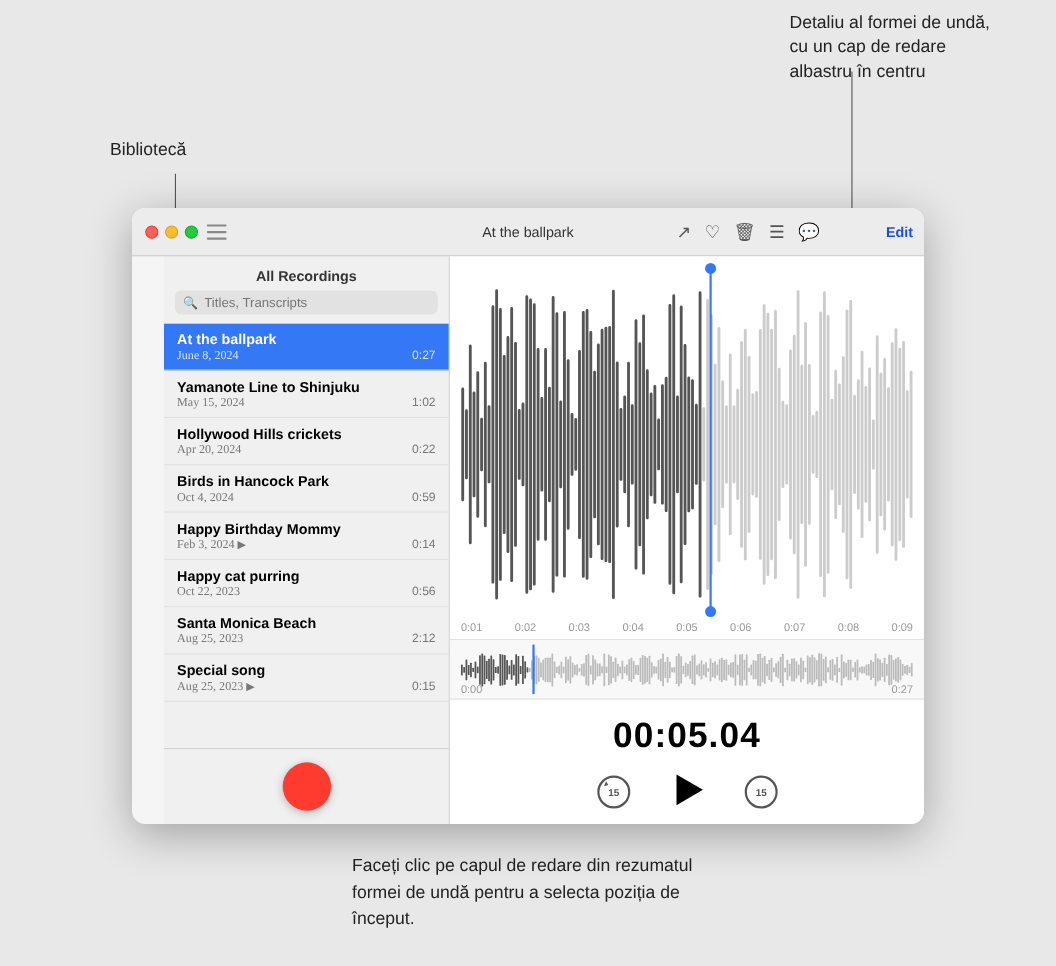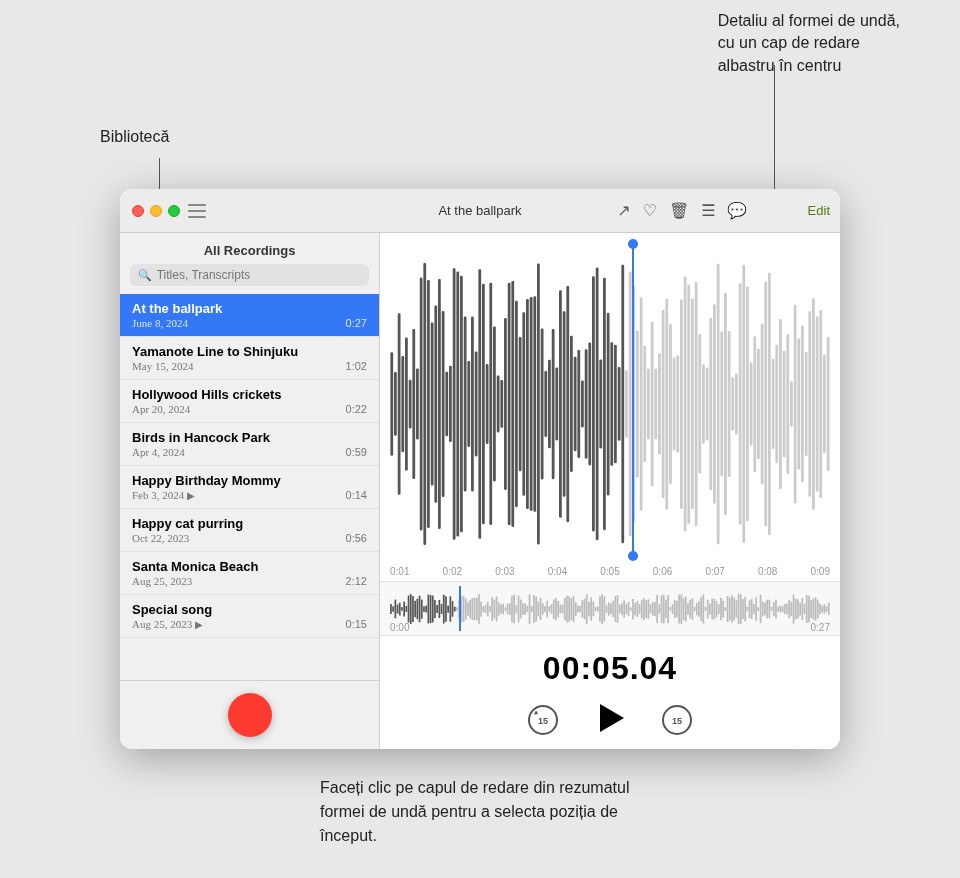--- a/index.html
+++ b/index.html
@@ -145,31 +145,32 @@
     }
 
     .toolbar-icon {
       color: #555;
       font-size: 16px;
       cursor: pointer;
     }
 
     .edit-btn {
       font-size: 13px;
-      color: #4d7c0f;
+      color: #1d4ed8;
       cursor: pointer;
-      font-weight: 400;
+      font-weight: 700;
       padding-left: 48px;
     }
 
     
     .content {
       display: flex;
       flex: 1;
       overflow: hidden;
+      padding-left: 29px;
     }
 
     
     .sidebar {
       width: 260px;
       flex-shrink: 0;
       background: #f0f0f0;
       border-right: 1px solid #d0d0d0;
       display: flex;
       flex-direction: column;
@@ -497,21 +498,21 @@
           <div class="recording-item">
       <div class="recording-title">Hollywood Hills crickets</div>
       <div class="recording-meta">
         <span class="recording-date">Apr 20, 2024</span>
         <span class="recording-duration">0:22</span>
       </div>
     </div>
           <div class="recording-item">
       <div class="recording-title">Birds in Hancock Park</div>
       <div class="recording-meta">
-        <span class="recording-date">Apr 4, 2024</span>
+        <span class="recording-date">Oct 4, 2024</span>
         <span class="recording-duration">0:59</span>
       </div>
     </div>
           <div class="recording-item">
       <div class="recording-title">Happy Birthday Mommy</div>
       <div class="recording-meta">
         <span class="recording-date">Feb 3, 2024 <span style="font-size:10px">▶</span></span>
         <span class="recording-duration">0:14</span>
       </div>
     </div>

